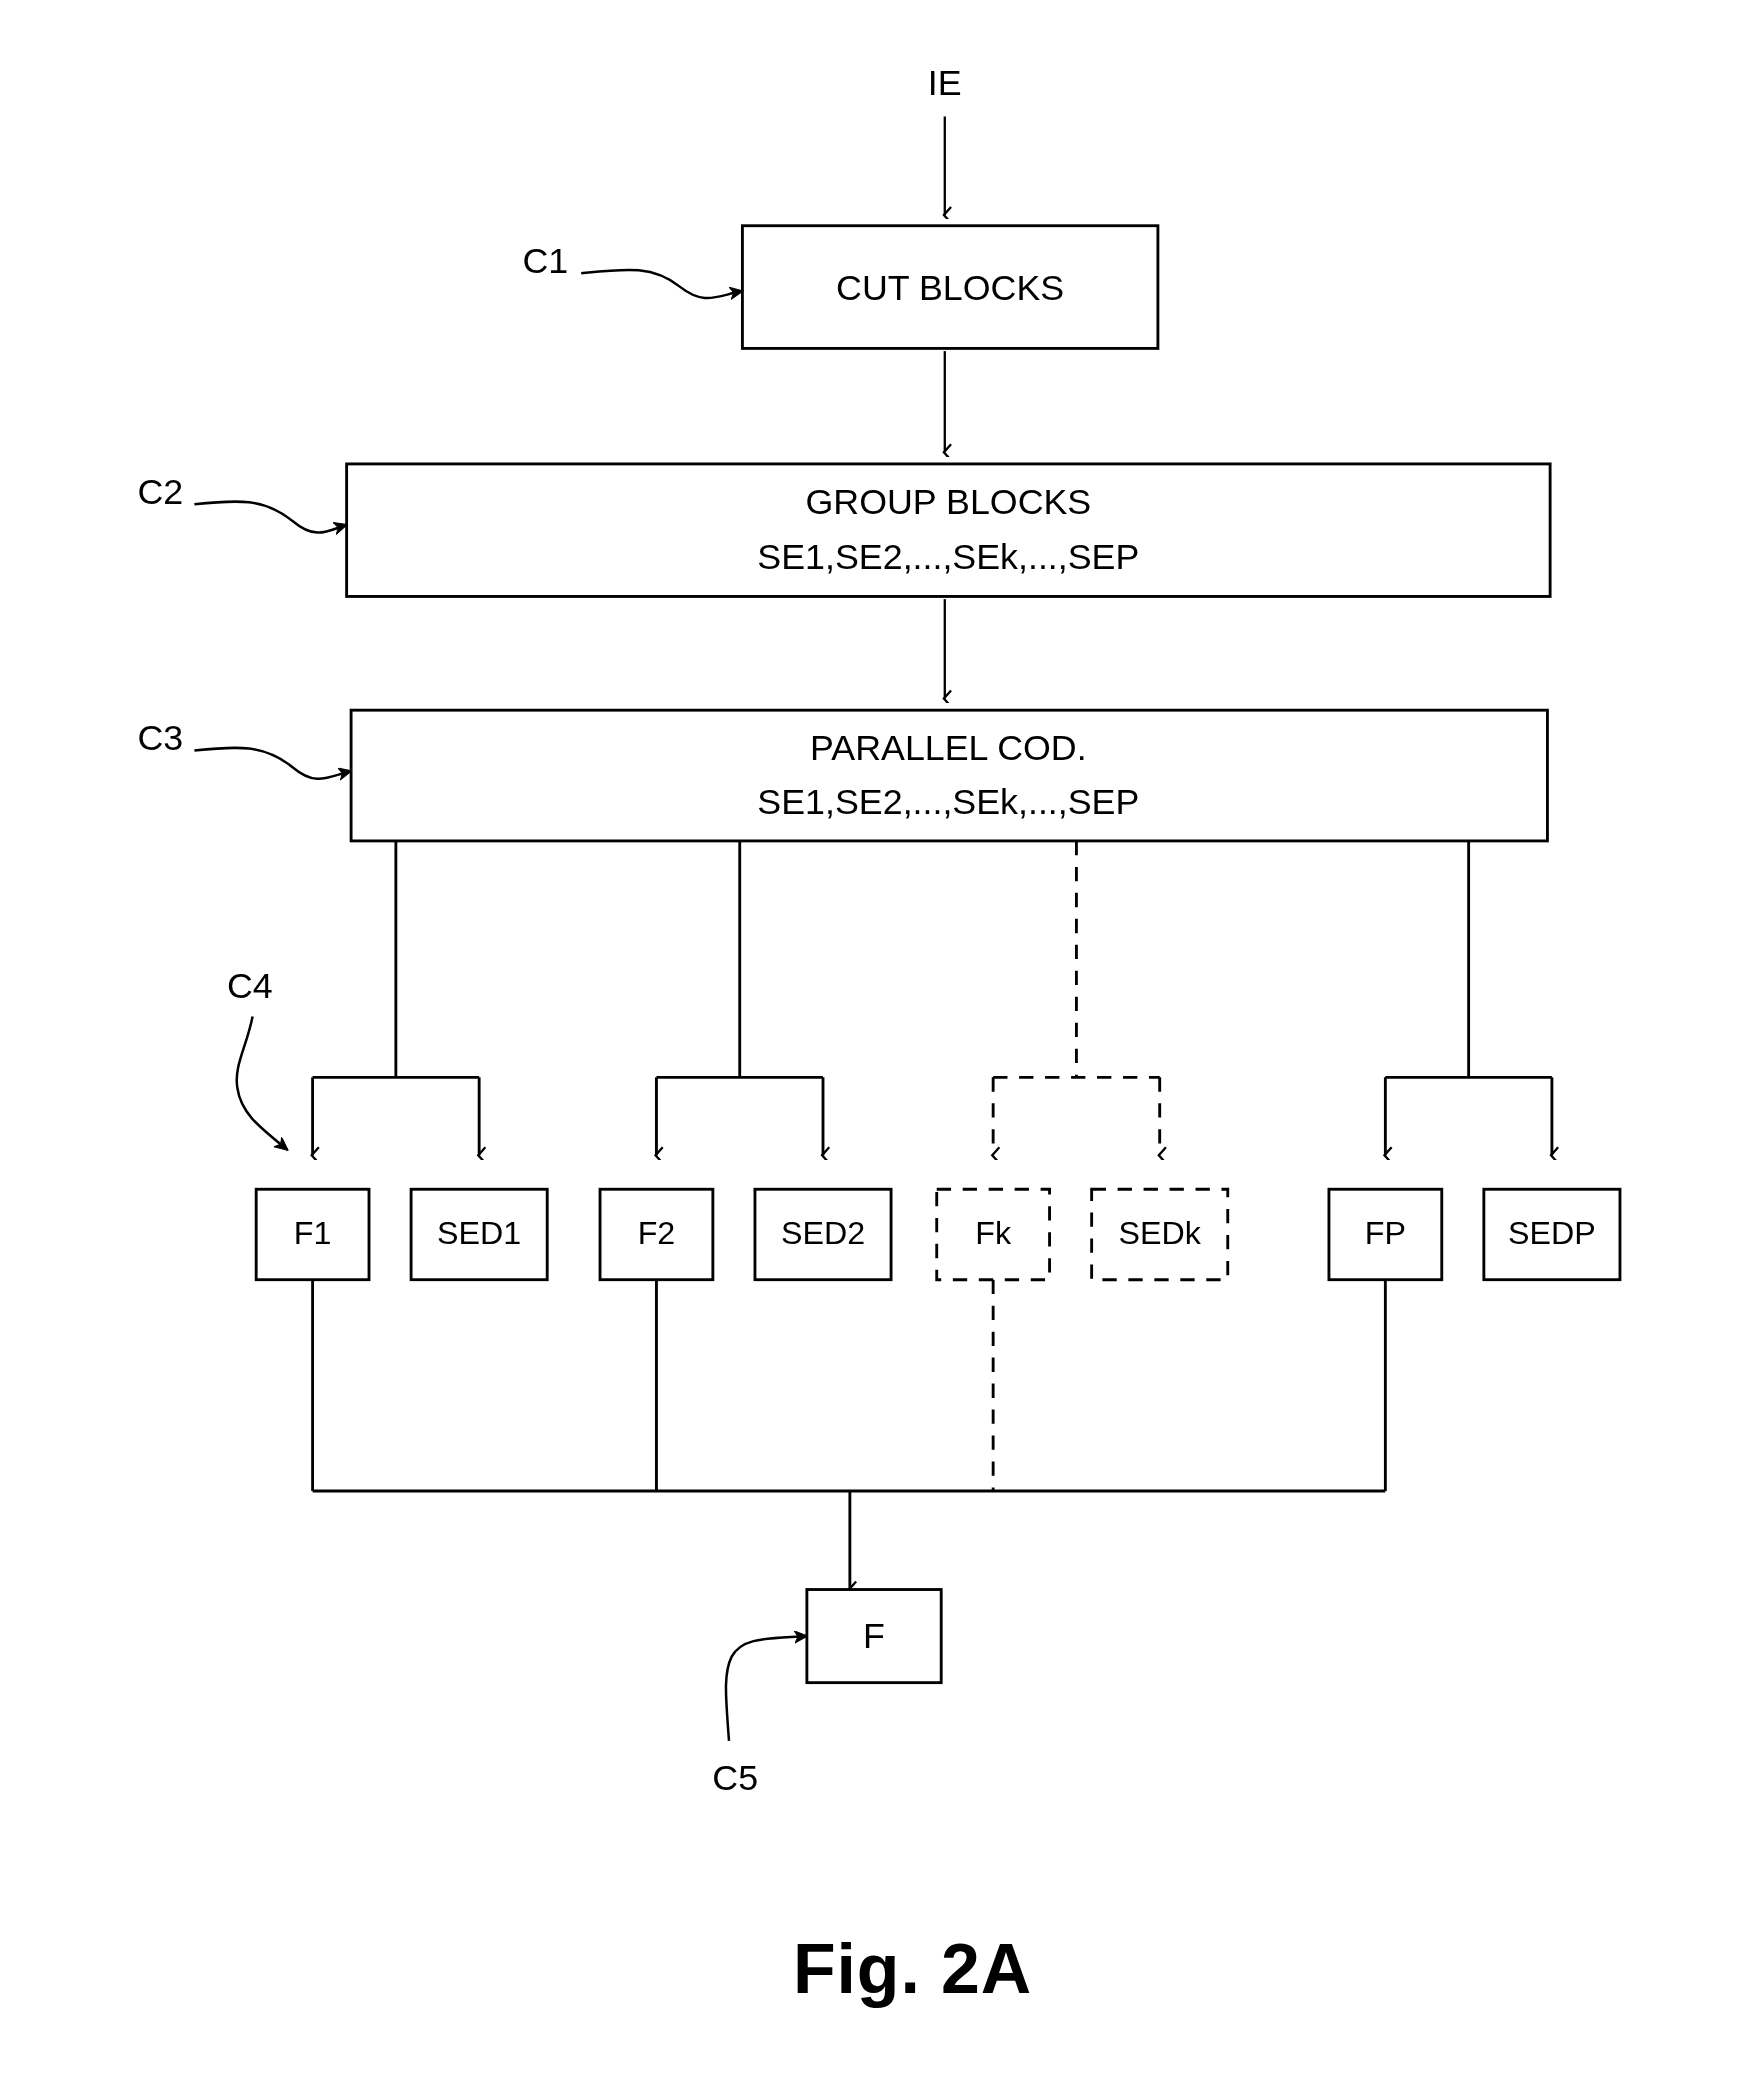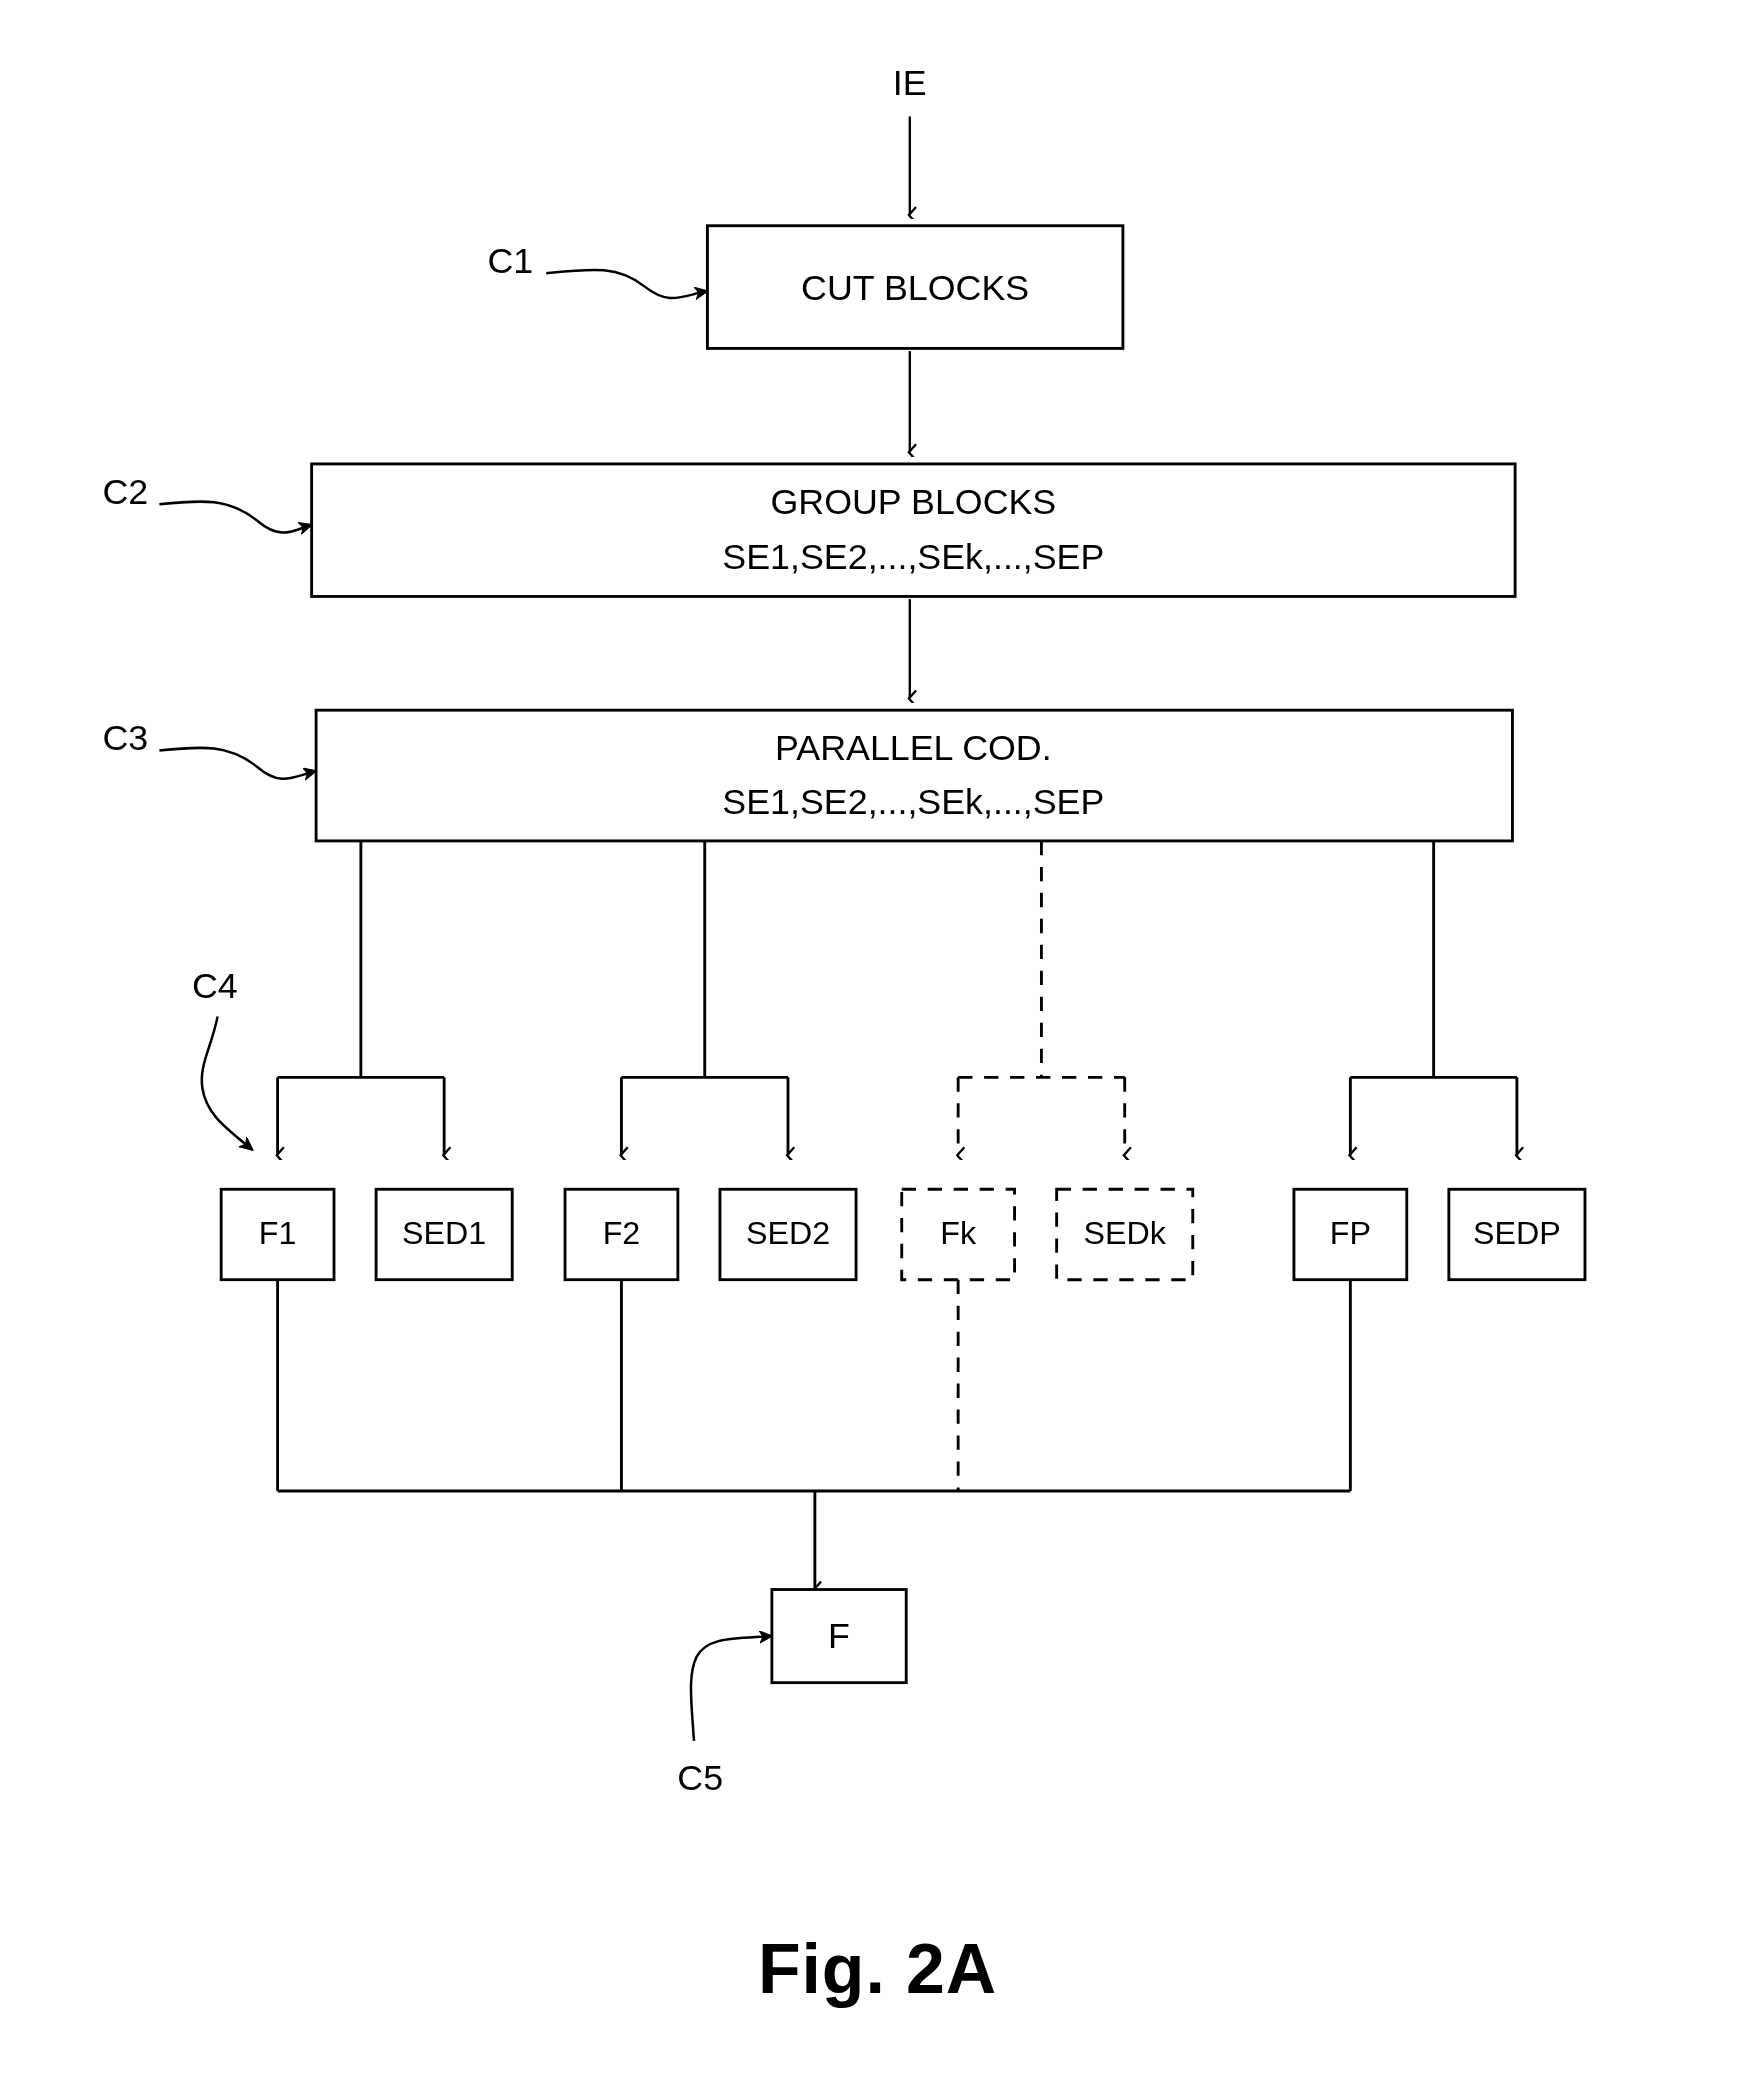--- a/index.html
+++ b/index.html
@@ -13,20 +13,21 @@
     position: relative;
     font-family: "Liberation Sans", sans-serif;
     overflow: hidden;
   }
   #figure-root {
     position: absolute;
     left: 0;
     top: 0;
     width: 1392px;
     height: 2083px;
+    padding-left: 35px;
   }
   svg.diagram {
     display: block;
     width: 1756px;
     height: 2083px;
   }
   .box-fill { fill: #ffffff; }
   .stroke-solid {
     fill: none;
     stroke: #000000;

